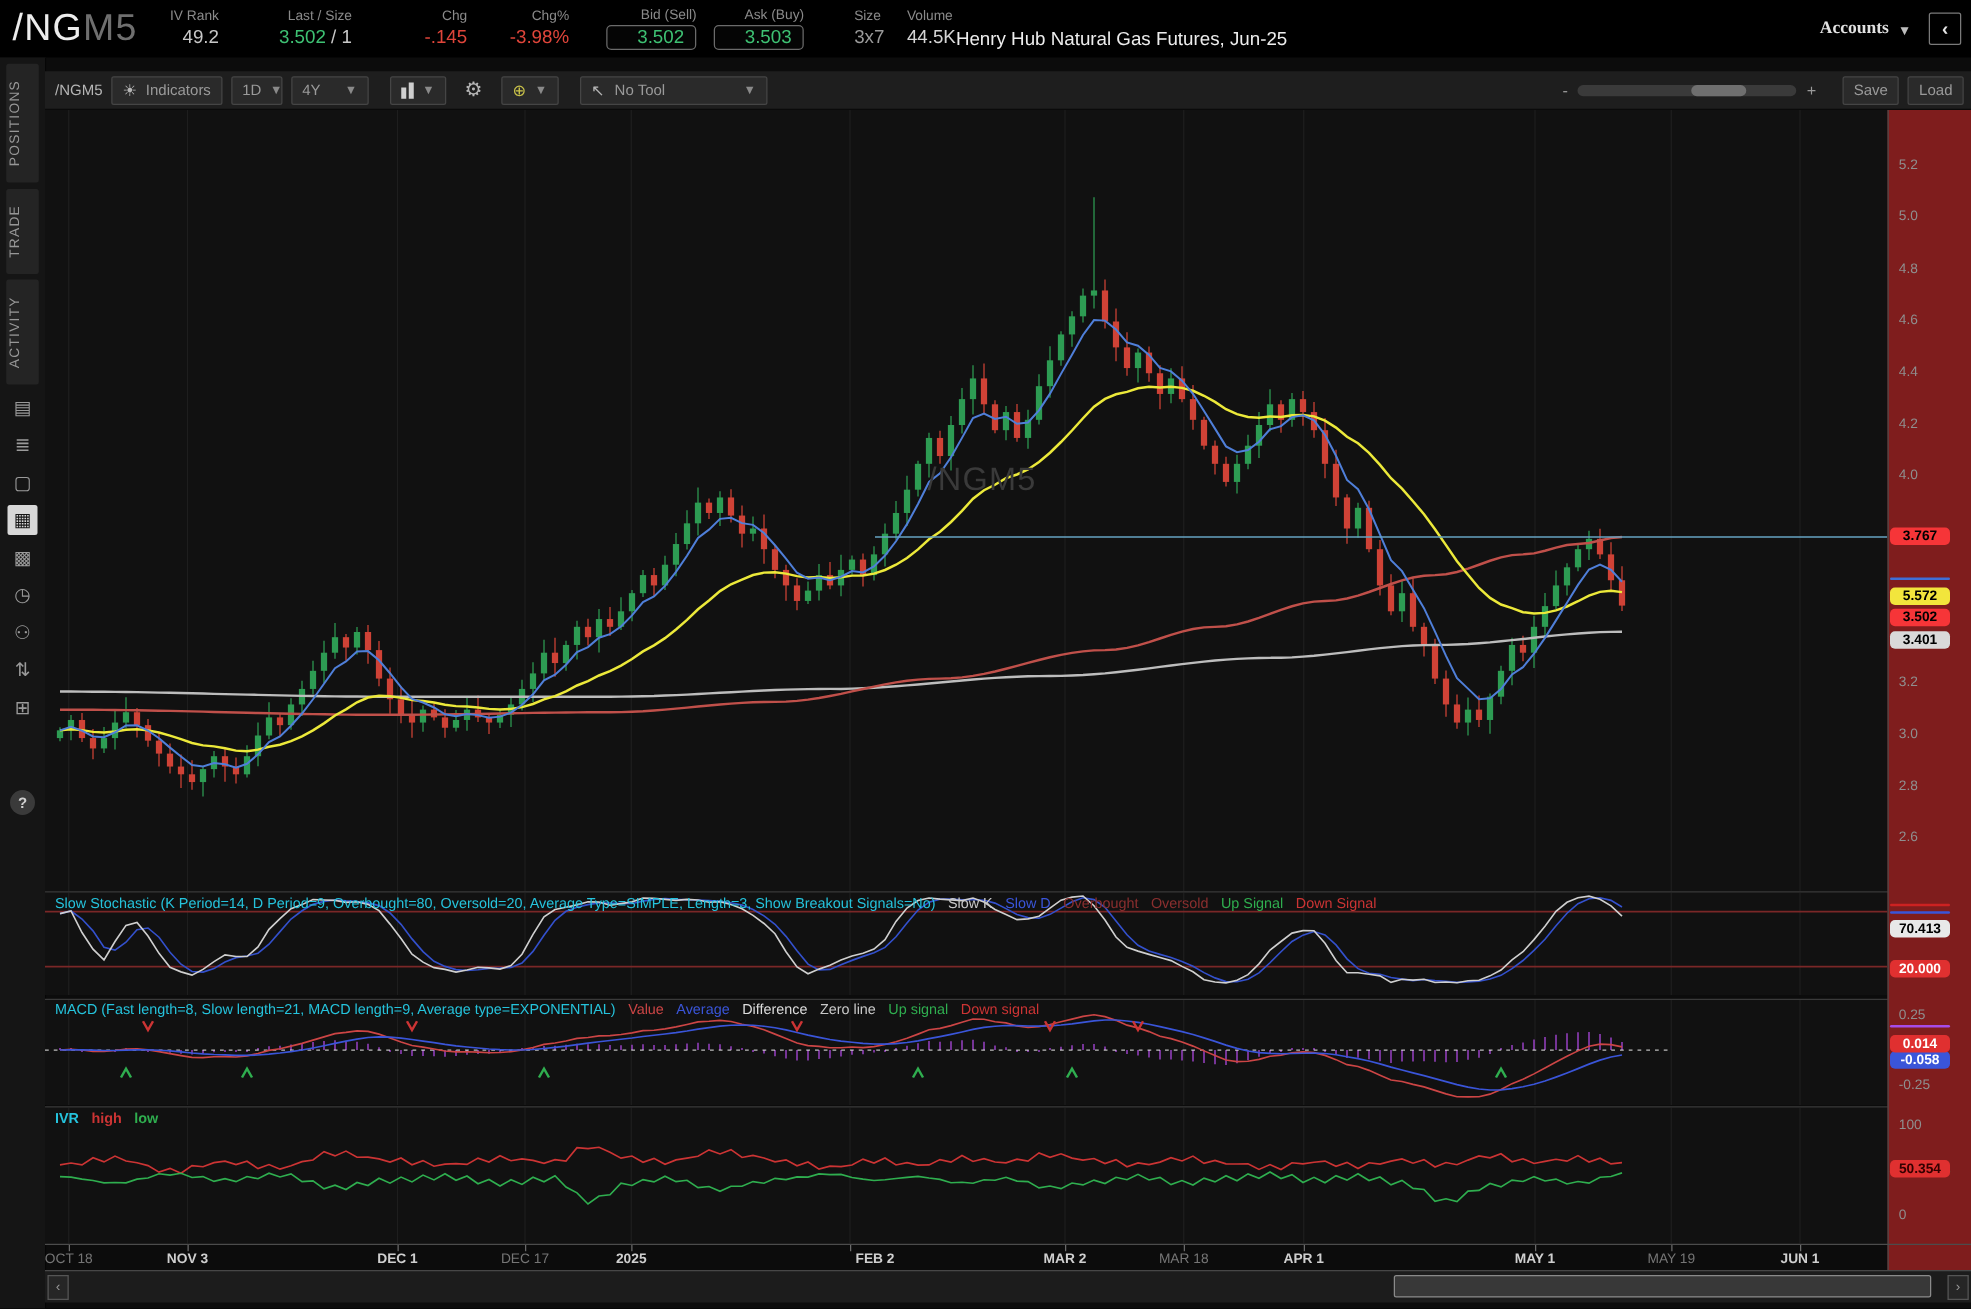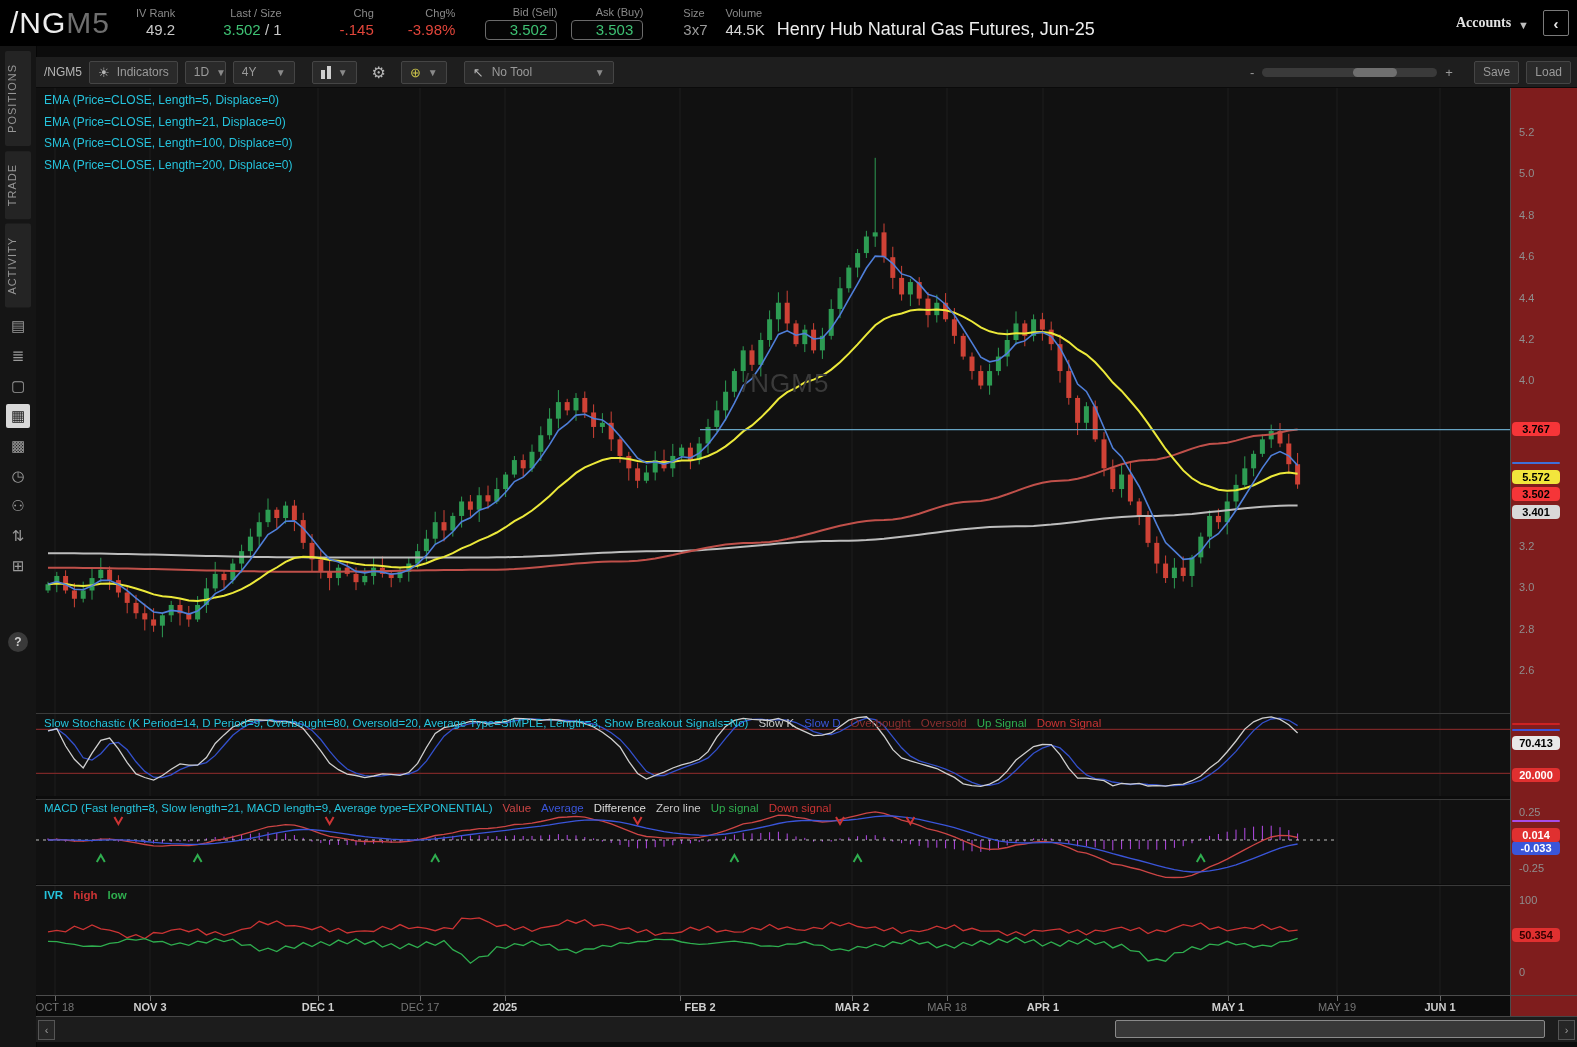--- a/index.html
+++ b/index.html
@@ -96,21 +96,21 @@
       <span class="val qbox green">3.503</span>
     </div>
     <div class="hf" style="margin-left:40px;align-items:flex-start">
       <span class="lbl">Size</span>
       <span class="val" style="color:#9a9a9a">3x7</span>
     </div>
     <div class="hf" style="margin-left:18px;align-items:flex-start">
       <span class="lbl">Volume</span>
       <span class="val" style="color:#d5d5d5">44.5K</span>
     </div>
-    <div style="margin-left:12px;font-size:18px;color:#ededed;align-self:flex-end;padding-bottom:6px">Henry Hub Natural Gas Futures, Jun-25</div>
+    <div style="margin-left:0;font-size:15px;color:#ededed;align-self:flex-end;padding-bottom:6px">Henry Hub Natural Gas Futures, Jun-25</div>
     <div class="accounts">
       <span>Accounts</span>
       <span class="caret">▼</span>
     </div>
     <div class="collapse-btn">
       <span>‹</span>
     </div>
   </div>
 
   <div class="sidebar" id="sidebar">
@@ -682,26 +682,20 @@
       <line x1="911" y1="0" x2="911" y2="109" stroke="#1e1e1e" stroke-width="1"></line>
       <line x1="1007" y1="0" x2="1007" y2="109" stroke="#1e1e1e" stroke-width="1"></line>
       <line x1="1192" y1="0" x2="1192" y2="109" stroke="#1e1e1e" stroke-width="1"></line>
       <line x1="1301" y1="0" x2="1301" y2="109" stroke="#1e1e1e" stroke-width="1"></line>
       <line x1="1404" y1="0" x2="1404" y2="109" stroke="#1e1e1e" stroke-width="1"></line>
       <polyline points="12.0,45.9 20.8,44.4 29.6,45.9 38.4,40.2 47.2,43.5 56.0,38.9 64.8,42.8 73.6,44.2 82.4,46.5 91.2,51.7 100.0,48.7 108.8,52.6 117.6,46.5 126.4,47.4 135.2,44.1 144.0,42.9 152.8,45.7 161.6,43.0 170.4,48.9 179.2,45.6 188.0,49.3 196.8,46.6 205.6,43.3 214.4,42.0 223.2,35.3 232.0,38.7 240.8,34.9 249.6,39.8 258.4,39.7 267.2,41.1 276.0,43.7 284.8,40.4 293.6,45.8 302.4,42.5 311.2,47.0 320.0,45.3 328.8,44.9 337.6,45.5 346.4,40.5 355.2,43.6 364.0,38.6 372.8,42.6 381.6,41.1 390.4,42.3 399.2,44.7 408.0,41.7 416.8,42.9 425.6,32.1 434.4,32.9 443.2,31.8 452.0,35.8 460.8,40.5 469.6,38.8 478.4,43.8 487.2,40.7 496.0,45.4 504.8,41.9 513.6,40.5 522.4,39.0 531.2,33.9 540.0,37.2 548.8,33.7 557.6,40.0 566.4,38.3 575.2,40.4 584.0,43.5 592.8,41.9 601.6,46.6 610.4,43.6 619.2,49.3 628.0,46.9 636.8,47.3 645.6,46.0 654.4,41.3 663.2,44.4 672.0,40.4 680.8,46.0 689.6,44.1 698.4,46.1 707.2,45.9 716.0,41.7 724.8,43.7 733.6,38.4 742.4,43.2 751.2,40.9 760.0,43.6 768.8,44.3 777.6,41.3 786.4,42.9 795.2,36.3 804.0,39.9 812.8,37.0 821.6,40.5 830.4,42.1 839.2,40.8 848.0,44.8 856.8,41.7 865.6,47.4 874.4,44.3 883.2,45.7 892.0,43.7 900.8,40.1 909.6,42.8 918.4,38.9 927.2,44.7 936.0,42.3 944.8,45.1 953.6,45.2 962.4,45.0 971.2,49.5 980.0,45.7 988.8,49.6 997.6,44.2 1006.4,45.1 1015.2,43.8 1024.0,42.9 1032.8,47.0 1041.6,43.9 1050.4,48.8 1059.2,44.2 1068.0,45.3 1076.8,42.9 1085.6,41.1 1094.4,44.6 1103.2,41.7 1112.0,47.6 1120.8,44.0 1129.6,45.8 1138.4,42.1 1147.2,38.7 1156.0,40.3 1164.8,37.0 1173.6,43.4 1182.4,41.0 1191.2,44.8 1200.0,43.1 1208.8,41.4 1217.6,42.9 1226.4,38.5 1235.2,43.6 1244.0,40.6 1252.8,45.1 1261.6,44.1" fill="none" stroke="#cc3434" stroke-width="1.3"></polyline>
       <polyline points="12.0,55.3 20.8,55.7 29.6,57.3 38.4,58.4 47.2,60.3 56.0,60.0 64.8,60.3 73.6,57.3 82.4,56.4 91.2,53.0 100.0,54.1 108.8,52.6 117.6,56.0 126.4,55.3 135.2,59.1 144.0,56.9 152.8,59.3 161.6,55.2 170.4,57.0 179.2,52.6 188.0,55.6 196.8,53.1 205.6,59.3 214.4,58.7 223.2,65.1 232.0,62.1 240.8,65.6 249.6,60.0 258.4,62.4 267.2,56.6 276.0,60.5 284.8,55.7 293.6,59.5 302.4,54.1 311.2,57.9 320.0,53.0 328.8,58.2 337.6,54.8 346.4,61.0 355.2,57.6 364.0,62.8 372.8,57.8 381.6,61.5 390.4,55.8 399.2,59.4 408.0,54.6 416.8,63.6 425.6,68.3 434.4,77.2 443.2,70.8 452.0,69.8 460.8,60.6 469.6,62.4 478.4,57.7 487.2,59.5 496.0,55.0 504.8,59.3 513.6,58.2 522.4,64.1 531.2,63.2 540.0,67.0 548.8,63.0 557.6,63.0 566.4,59.3 575.2,60.6 584.0,56.7 592.8,57.7 601.6,55.5 610.4,55.7 619.2,53.1 628.0,53.7 636.8,53.5 645.6,56.0 654.4,57.3 663.2,58.4 672.0,57.8 680.8,56.8 689.6,55.9 698.4,55.1 707.2,56.4 716.0,57.5 724.8,60.2 733.6,59.8 742.4,60.6 751.2,57.8 760.0,58.2 768.8,55.8 777.6,58.9 786.4,59.3 795.2,64.3 804.0,62.8 812.8,64.9 821.6,60.4 830.4,61.9 839.2,58.1 848.0,60.8 856.8,55.8 865.6,57.8 874.4,53.5 883.2,58.0 892.0,55.9 900.8,61.7 909.6,58.4 918.4,62.0 927.2,56.5 936.0,59.5 944.8,54.6 953.6,58.6 962.4,53.1 971.2,56.6 980.0,51.6 988.8,56.8 997.6,53.7 1006.4,60.0 1015.2,55.9 1024.0,60.2 1032.8,54.5 1041.6,58.1 1050.4,53.0 1059.2,58.4 1068.0,55.6 1076.8,61.9 1085.6,58.3 1094.4,64.7 1103.2,65.6 1112.0,75.0 1120.8,73.0 1129.6,75.2 1138.4,66.9 1147.2,66.3 1156.0,60.8 1164.8,63.5 1173.6,58.1 1182.4,59.2 1191.2,55.3 1200.0,58.8 1208.8,57.3 1217.6,61.2 1226.4,59.2 1235.2,60.5 1244.0,55.8 1252.8,55.2 1261.6,52.3" fill="none" stroke="#2fae4f" stroke-width="1.3"></polyline>
     </svg>
 
   <div class="watermark">/NGM5</div>
-  <div class="studies" id="studies">
-      <div style="color:#25c3dc">EMA (Price=CLOSE, Length=5, Displace=0)</div>
-      <div style="color:#25c3dc">EMA (Price=CLOSE, Length=21, Displace=0)</div>
-      <div style="color:#25c3dc">SMA (Price=CLOSE, Length=100, Displace=0)</div>
-      <div style="color:#25c3dc">SMA (Price=CLOSE, Length=200, Displace=0)</div>
-    </div>
 
   <div class="phead" id="stohead" style="top:717px"><span style="color: rgb(37, 195, 220);">Slow Stochastic (K Period=14, D Period=9, Overbought=80, Oversold=20, Average Type=SIMPLE, Length=3, Show Breakout Signals=No)</span><span style="color: rgb(200, 200, 200);">Slow K</span><span style="color: rgb(58, 85, 217);">Slow D</span><span style="color: rgb(139, 47, 47);">Overbought</span><span style="color: rgb(139, 47, 47);">Oversold</span><span style="color: rgb(47, 174, 79);">Up Signal</span><span style="color: rgb(204, 52, 52);">Down Signal</span></div>
   <div class="phead" id="machead" style="top:802px"><span style="color: rgb(37, 195, 220);">MACD (Fast length=8, Slow length=21, MACD length=9, Average type=EXPONENTIAL)</span><span style="color: rgb(204, 69, 69);">Value</span><span style="color: rgb(58, 85, 217);">Average</span><span style="color: rgb(220, 220, 220);">Difference</span><span style="color: rgb(200, 200, 200);">Zero line</span><span style="color: rgb(47, 174, 79);">Up signal</span><span style="color: rgb(204, 52, 52);">Down signal</span></div>
   <div class="phead" id="ivrhead" style="top:889px"><span style="color: rgb(37, 195, 220); font-weight: bold;">IVR</span><span style="color: rgb(204, 52, 52); font-weight: bold; margin-top: 28px;">high</span><span style="color: rgb(47, 174, 79); font-weight: bold;">low</span></div>
 
   <div class="sep" style="top:713px"></div>
   <div class="sep" style="top:799px"></div>
   <div class="sep" style="top:885px"></div>
 
   <div class="axiscol" id="axiscol">
@@ -723,21 +717,21 @@
       <div class="bubble" style="top:334px;background:#f63538;color:#000">3.767</div>
       <div class="bubble" style="top:374px;background:#3f6fd8;color:#000"></div>
       <div class="bubble" style="top:382px;background:#f2e53c;color:#000">5.572</div>
       <div class="bubble" style="top:399px;background:#f63538;color:#000">3.502</div>
       <div class="bubble" style="top:417px;background:#d9d9d9;color:#000">3.401</div>
       <div class="bubble" style="top:635px;background:#cc2222;color:#fff"></div>
       <div class="bubble" style="top:641px;background:#3a55d9;color:#fff"></div>
       <div class="bubble" style="top:648px;background:#e8e8e8;color:#000">70.413</div>
       <div class="bubble" style="top:680px;background:#e03030;color:#fff">20.000</div>
       <div class="bubble" style="top:732px;background:#a64ce8;color:#fff"></div>
-      <div class="bubble" style="top:753px;background:#3a55d9;color:#fff">-0.033</div>
+      <div class="bubble" style="top:753px;background:#3a55d9;color:#fff">-0.058</div>
       <div class="bubble" style="top:740px;background:#e03030;color:#fff">0.014</div>
       <div class="bubble" style="top:848px;background:#2fae4f;color:#000"></div>
       <div class="bubble" style="top:840px;background:#e03030;color:#300">50.354</div>
     </div>
 
   <div class="xaxis" id="xaxis">
       <div class="xtickmark" style="left:19px"></div>
       <div class="xlab" style="left:19px;color:#757575">OCT 18</div>
       <div class="xtickmark" style="left:114px"></div>
       <div class="xlab" style="left:114px;color:#cfcfcf;font-weight:bold">NOV 3</div>

